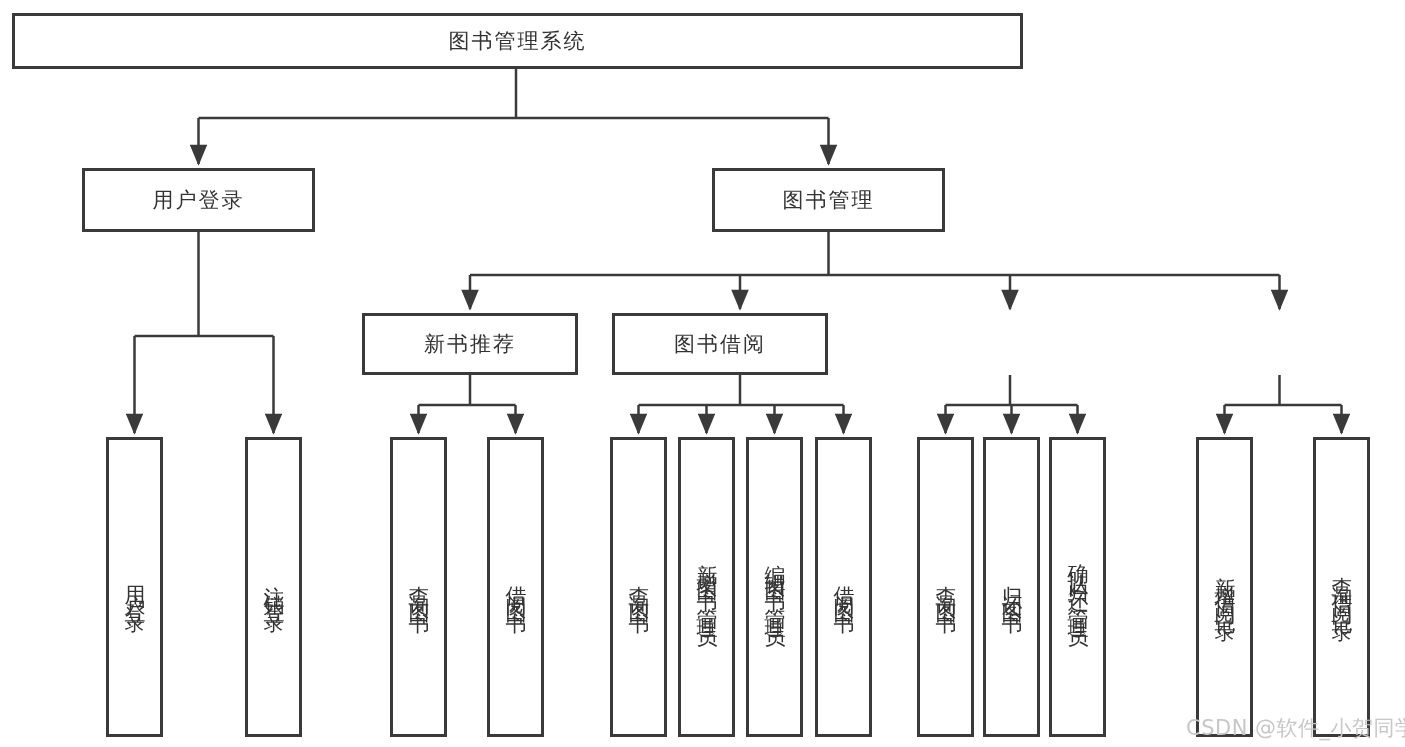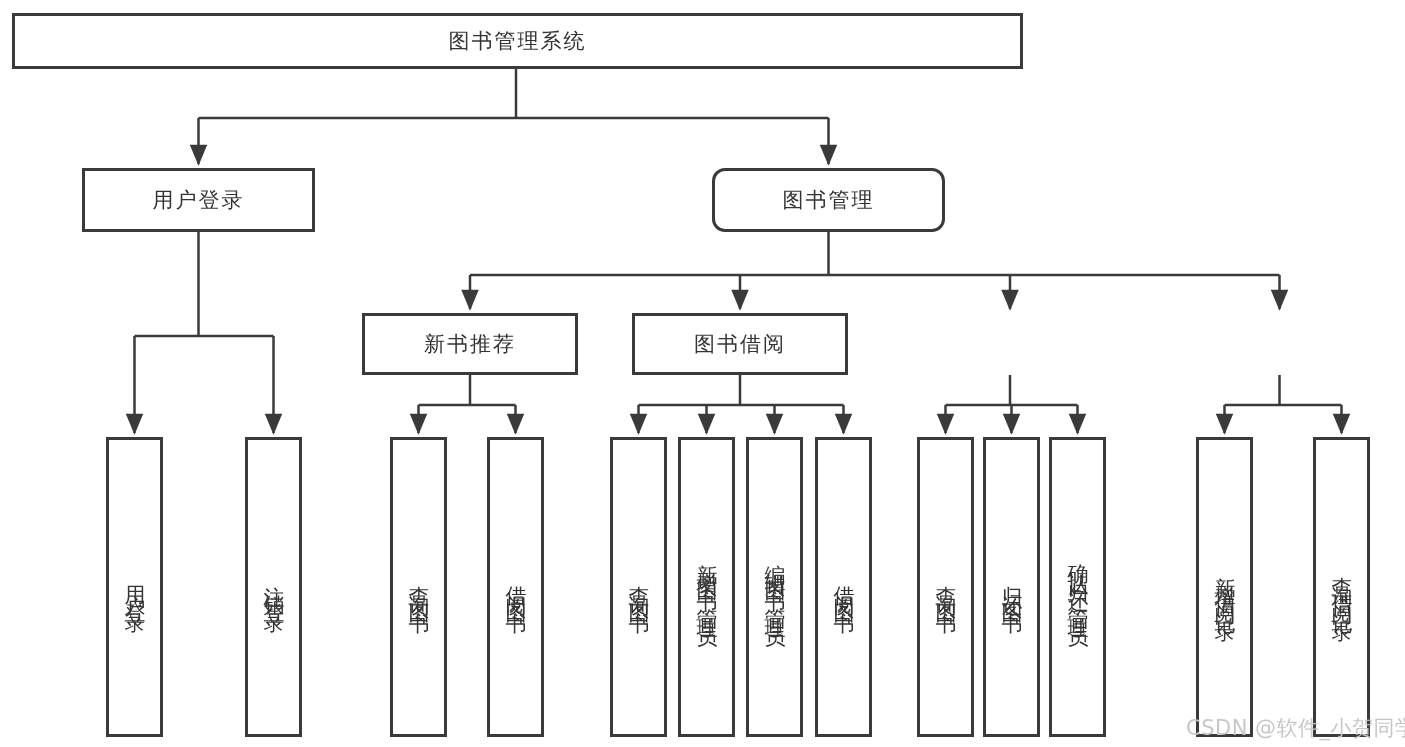--- a/index.html
+++ b/index.html
@@ -112,24 +112,24 @@
       <path d="M1279.5,375 L1279.5,405"></path>
       <path d="M1224.5,405 L1341.5,405"></path>
       <path d="M1224.5,405 L1224.5,433" marker-end="url(#arrow)"></path>
       <path d="M1341.5,405 L1341.5,433" marker-end="url(#arrow)"></path>
     </g>
   </svg>
 
   <div class="node" style="left:12px; top:13px; width:1011px; height:56px;">图书管理系统</div>
 
   <div class="node h2" style="left:82px;">用户登录</div>
-  <div class="node h2" style="left:712px;border-radius:13px;">图书管理</div>
+  <div class="node h2" style="left:712px;">图书管理</div>
 
   <div class="node h3" style="left:362px;">新书推荐</div>
-  <div class="node h3" style="left:632px;">图书借阅</div>
+  <div class="node h3" style="left:612px;">图书借阅</div>
 
   <div class="node vbox" style="left:106px;">
     <span class="vtext">用户登录</span>
   </div>
   <div class="node vbox" style="left:245px;">
     <span class="vtext">注销登录</span>
   </div>
 
   <div class="node vbox" style="left:390px;">
     <span class="vtext">查询图书</span>

